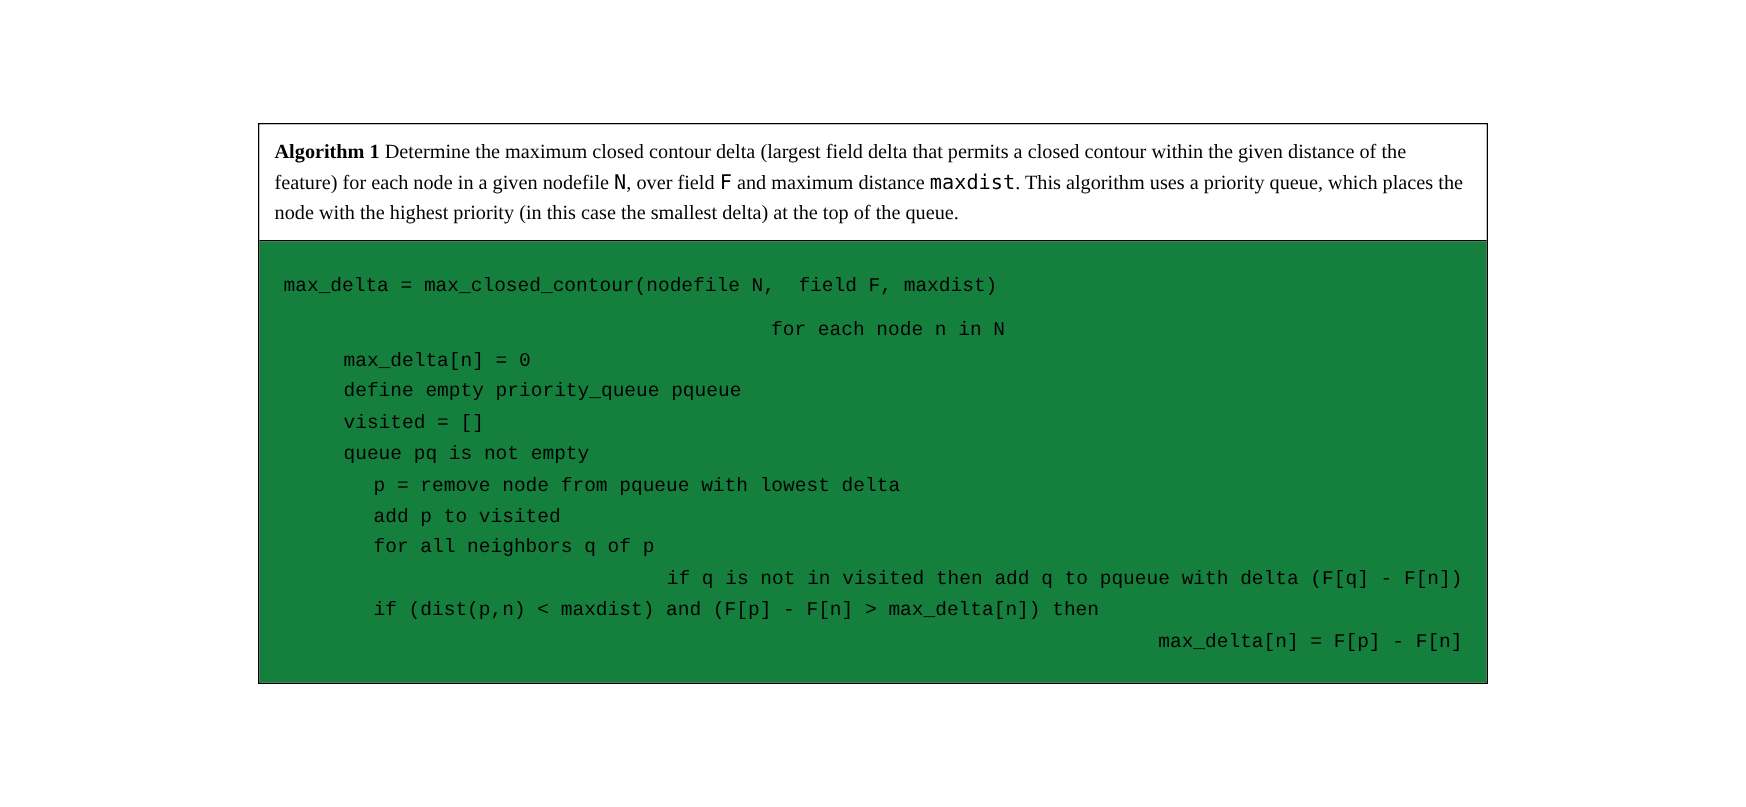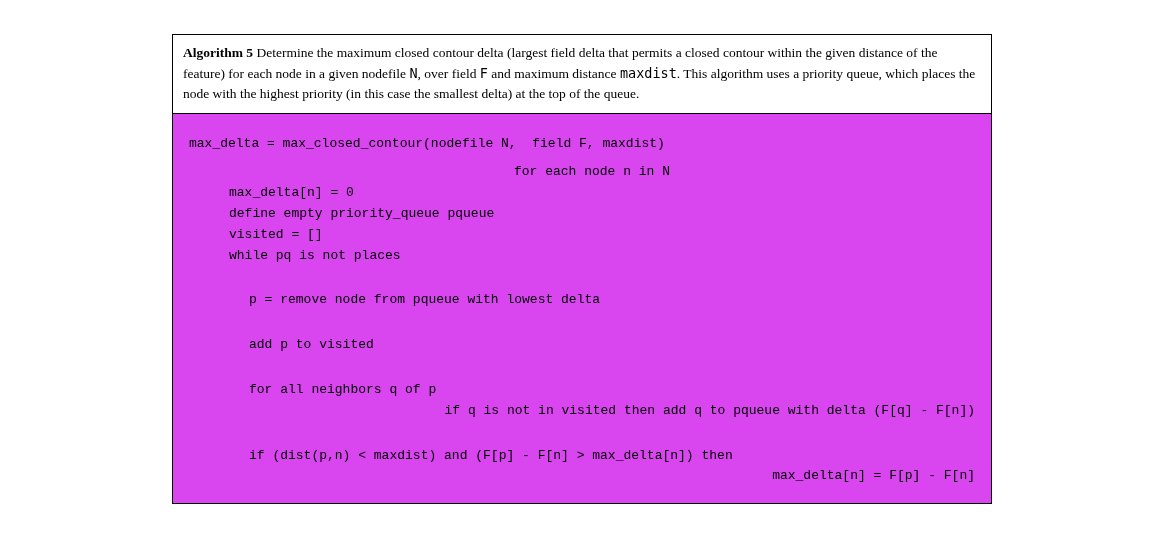--- a/index.html
+++ b/index.html
@@ -37,56 +37,56 @@
     .algorithm-header .algo-label {
       font-weight: bold;
     }
 
     .algorithm-body {
       padding: 12px 16px 16px 16px;
       font-family: 'Courier New', Courier, monospace;
       font-size: 13px;
       line-height: 1.6;
       color: #000000;
-      background: #d946ef;
+      background: #15803d;
     }
 
     .code-line {
       white-space: pre;
       display: block;
     }
 
     .indent-0 { padding-left: 0; }
     .indent-1 { padding-left: 20px; text-align: center; }
     .indent-2 { padding-left: 40px; }
-    .indent-3 { padding-left: 60px; margin-top: 24px; }
+    .indent-3 { padding-left: 60px; }
     .indent-4 { padding-left: 80px; text-align: right; }
 
     .spacer {
       display: block;
       height: 8px;
     }
   </style>
 </head>
 <body>
 
 <div class="algorithm-box">
   <div class="algorithm-header">
-    <span class="algo-label">Algorithm 5</span>
+    <span class="algo-label">Algorithm 1</span>
     <span> Determine the maximum closed contour delta (largest field delta that permits a closed contour within the given distance of the feature) for each node in a given nodefile </span><code>N</code><span>, over field </span><code>F</code><span> and maximum distance </span><code>maxdist</code><span>. This algorithm uses a priority queue, which places the node with the highest priority (in this case the smallest delta) at the top of the queue.</span>
   </div>
   <div class="algorithm-body">
     <span class="spacer"></span>
     <span class="code-line indent-0">max_delta = max_closed_contour(nodefile N,  field F, maxdist)</span>
     <span class="spacer"></span>
     <span class="code-line indent-1">for each node n in N</span>
     <span class="code-line indent-2">max_delta[n] = 0</span>
     <span class="code-line indent-2">define empty priority_queue pqueue</span>
     <span class="code-line indent-2">visited = []</span>
-    <span class="code-line indent-2">while pq is not places</span>
+    <span class="code-line indent-2">queue pq is not empty</span>
     <span class="code-line indent-3">p = remove node from pqueue with lowest delta</span>
     <span class="code-line indent-3">add p to visited</span>
     <span class="code-line indent-3">for all neighbors q of p</span>
     <span class="code-line indent-4">if q is not in visited then add q to pqueue with delta (F[q] - F[n])</span>
     <span class="code-line indent-3">if (dist(p,n) &lt; maxdist) and (F[p] - F[n] &gt; max_delta[n]) then</span>
     <span class="code-line indent-4">max_delta[n] = F[p] - F[n]</span>
   </div>
 </div>
 
 </body></html>

